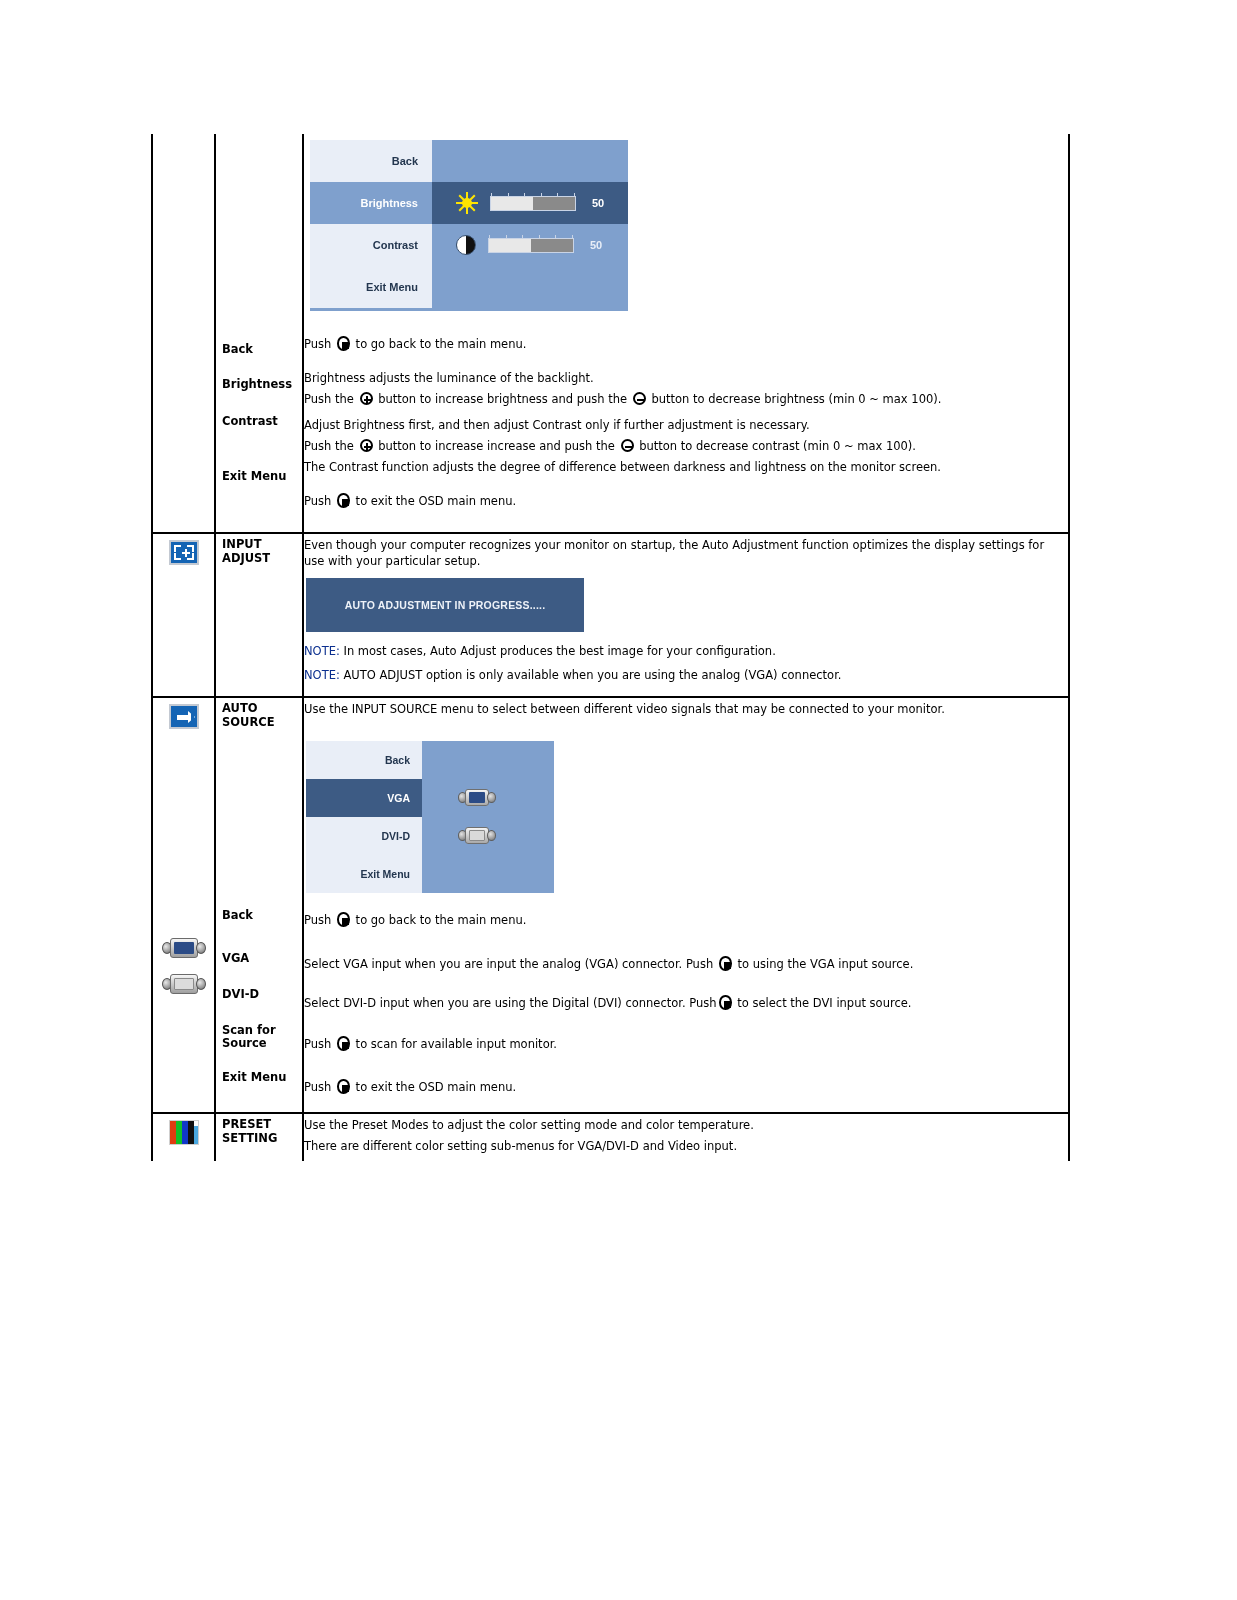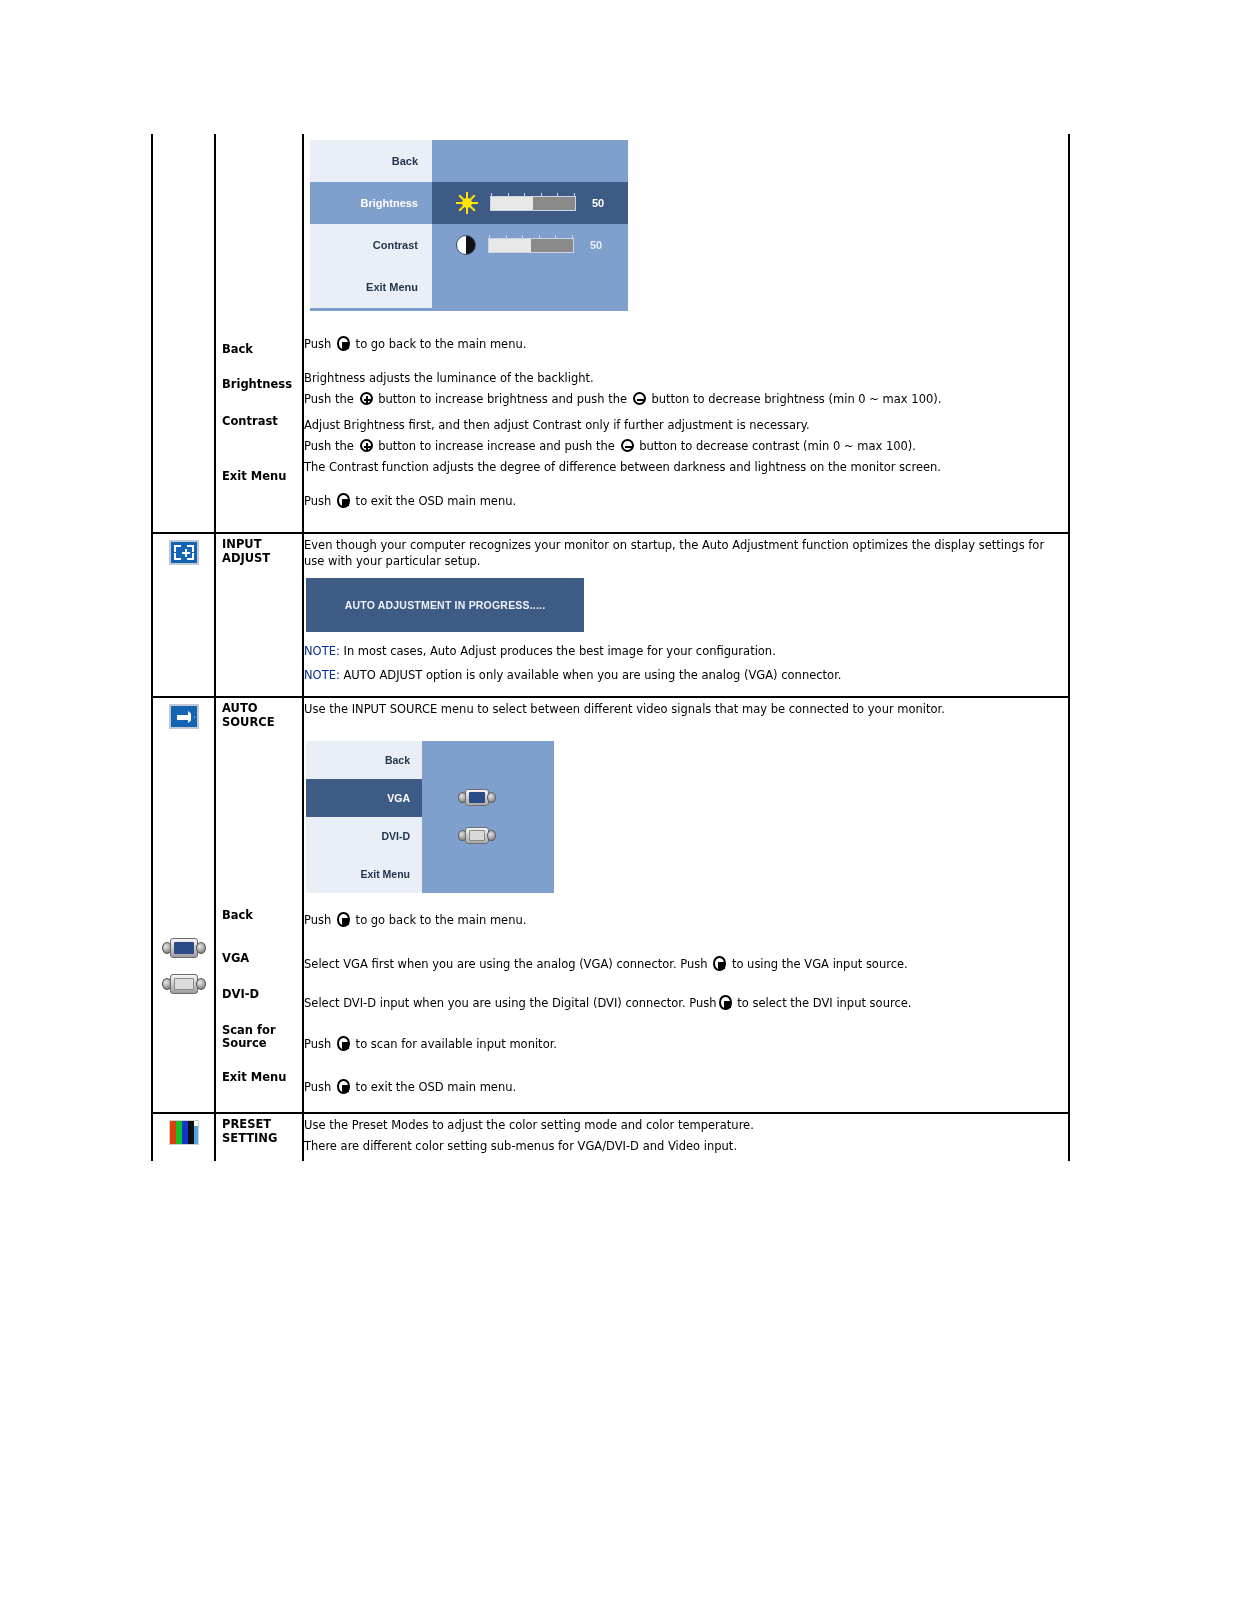--- a/index.html
+++ b/index.html
@@ -377,21 +377,21 @@
             <div class="oright"></div>
           </div>
         </div>
 
         <div style="height:10px"></div>
         <div class="desccell">
           <span>Push </span><span class="pbtn"></span><span> to go back to the main menu.</span>
         </div>
         <div style="height:22px"></div>
         <div class="desccell">
-          <span>Select VGA first when you are using the analog (VGA) connector. Push </span><span class="pbtn"></span><span> to using the VGA input source.</span>
+          <span>Select VGA input when you are input the analog (VGA) connector. Push </span><span class="pbtn"></span><span> to using the VGA input source.</span>
         </div>
         <div style="height:16px"></div>
         <div class="desccell">
           <span>Select DVI-D input when you are using the Digital (DVI) connector. Push</span><span class="pbtn"></span><span> to select the DVI input source.</span>
         </div>
         <div style="height:19px"></div>
         <div class="desccell">
           <span>Push </span><span class="pbtn"></span><span> to scan for available input monitor.</span>
         </div>
         <div style="height:20px"></div>

